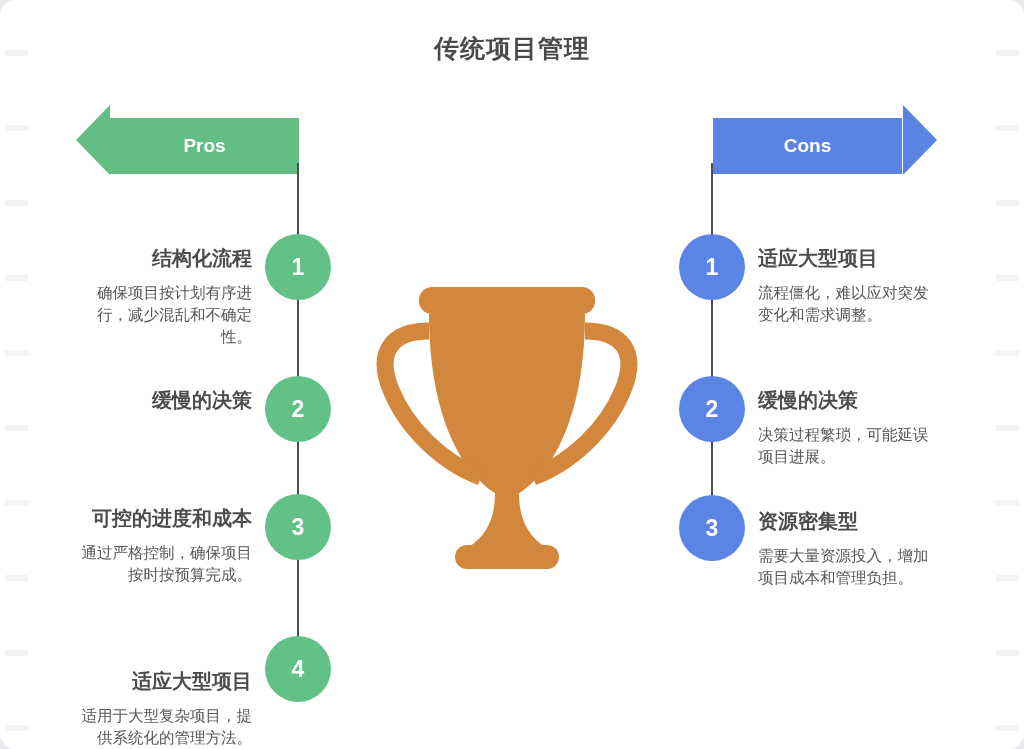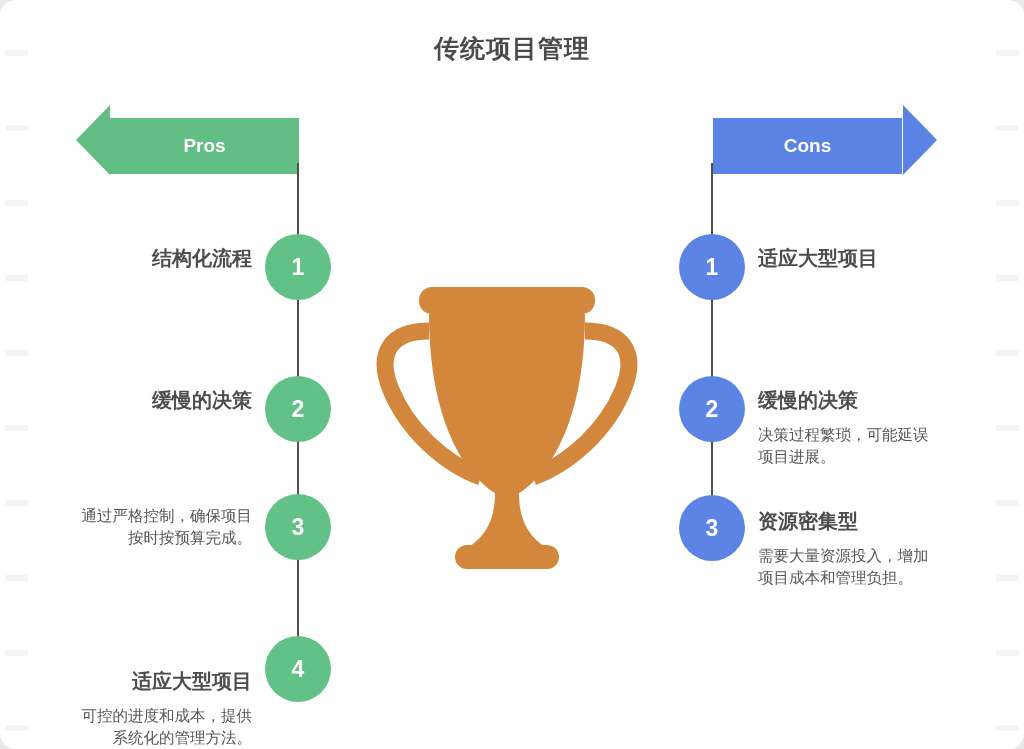--- a/index.html
+++ b/index.html
@@ -109,34 +109,37 @@
       </div>
     <div class="circle blue" style="top:376px">
         <span>2</span>
       </div>
     <div class="circle blue" style="top:495px">
         <span>3</span>
       </div>
 
     <div class="item left" style="top:245px">
       <div class="item-title">结构化流程</div>
+      <div class="item-desc">确保项目按计划有序进行，减少混乱和不确定性。</div>
     </div>
     <div class="item left" style="top:387px">
       <div class="item-title">缓慢的决策</div>
     </div>
     <div class="item left" style="top:505px">
+      <div class="item-title">可控的进度和成本</div>
       <div class="item-desc">通过严格控制，确保项目按时按预算完成。</div>
     </div>
     <div class="item left" style="top:668px">
       <div class="item-title">适应大型项目</div>
-      <div class="item-desc">可控的进度和成本，提供系统化的管理方法。</div>
+      <div class="item-desc">适用于大型复杂项目，提供系统化的管理方法。</div>
     </div>
 
     <div class="item right" style="top:245px">
       <div class="item-title">适应大型项目</div>
+      <div class="item-desc">流程僵化，难以应对突发变化和需求调整。</div>
     </div>
     <div class="item right" style="top:387px">
       <div class="item-title">缓慢的决策</div>
       <div class="item-desc">决策过程繁琐，可能延误项目进展。</div>
     </div>
     <div class="item right" style="top:508px">
       <div class="item-title">资源密集型</div>
       <div class="item-desc">需要大量资源投入，增加项目成本和管理负担。</div>
     </div>
 

